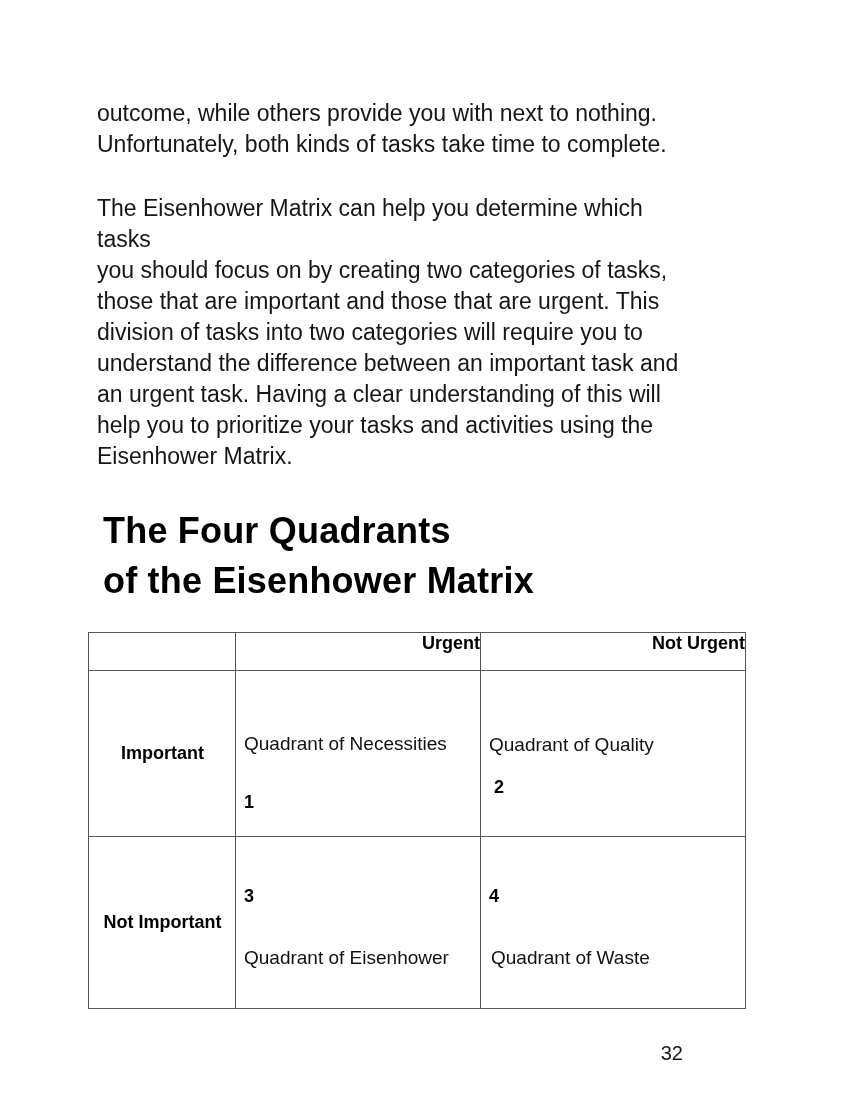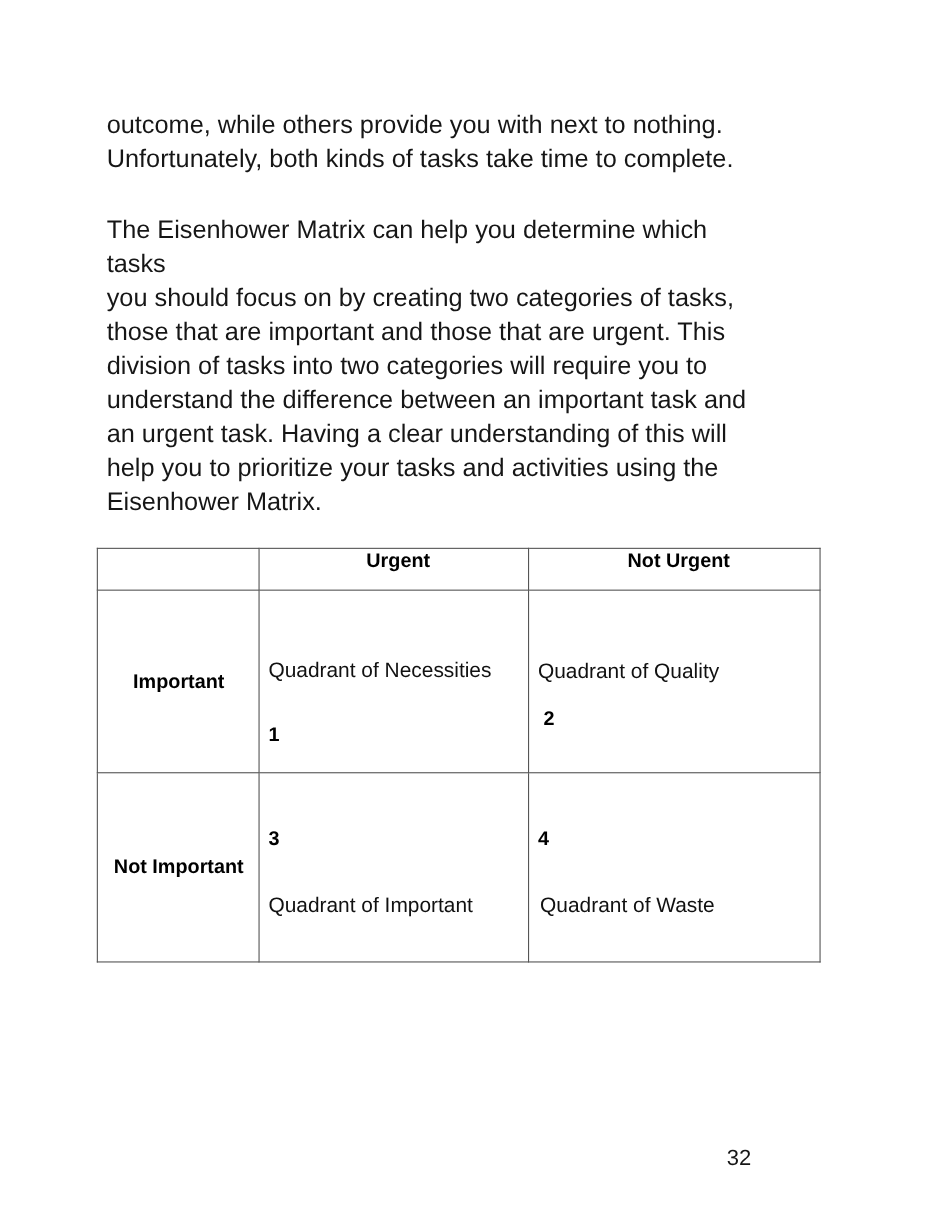--- a/index.html
+++ b/index.html
@@ -48,21 +48,21 @@
     font-size: 18px;
     color: #000000;
   }
   col.c-label  { width: 147px; }
   col.c-urgent { width: 245px; }
   col.c-noturg { width: 265px; }
   thead tr { height: 36px; }
   tr.row-important { height: 166px; }
   tr.row-not-important { height: 172px; }
   th.col-header {
-    text-align: center;
+    text-align: right;
     vertical-align: middle;
     font-weight: 700;
     padding: 0 0 16px 8px;
   }
   th.corner { padding: 0; }
   td.row-label {
     vertical-align: middle;
     font-weight: 700;
     padding: 0 0 0 1px;
     text-align: center;
@@ -104,20 +104,21 @@
 </head>
 <body>
 
 <div class="page">
   <div class="content">
 
     <p class="body-text">outcome, while others provide you with next to nothing.<br>Unfortunately, both kinds of tasks take time to complete.</p>
 
     <p class="body-text">The Eisenhower Matrix can help you determine which tasks<br>you should focus on by creating two categories of tasks,<br>those that are important and those that are urgent. This<br>division of tasks into two categories will require you to<br>understand the difference between an important task and<br>an urgent task. Having a clear understanding of this will<br>help you to prioritize your tasks and activities using the<br>Eisenhower Matrix.</p>
 
+    <h1 class="heading">The Four Quadrants<br>of the Eisenhower Matrix</h1>
 
     <table class="matrix">
       <colgroup>
         <col class="c-label">
         <col class="c-urgent">
         <col class="c-noturg">
       </colgroup>
       <thead>
         <tr>
           <th class="corner"></th>
@@ -134,21 +135,21 @@
           </td>
           <td class="q-cell q2 col3">
             <div class="q-name">Quadrant of Quality</div>
             <div class="q-num">2</div>
           </td>
         </tr>
         <tr class="row-not-important">
           <td class="row-label">Not Important</td>
           <td class="q-cell q3 col2">
             <div class="q-num">3</div>
-            <div class="q-name">Quadrant of Important</div>
+            <div class="q-name">Quadrant of Eisenhower</div>
           </td>
           <td class="q-cell q4 col3">
             <div class="q-num">4</div>
             <div class="q-name">Quadrant of Waste</div>
           </td>
         </tr>
       </tbody>
     </table>
   </div>
 

